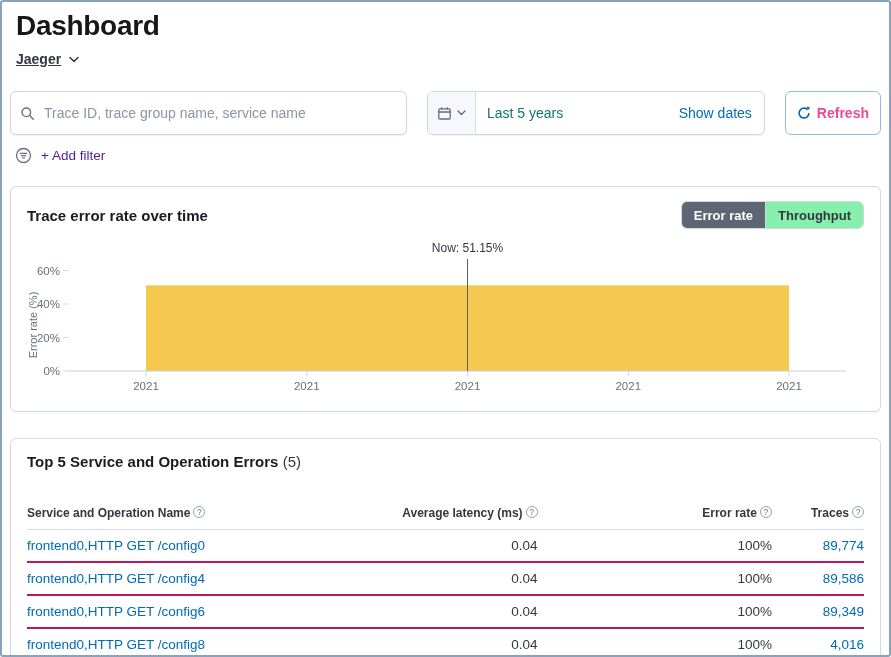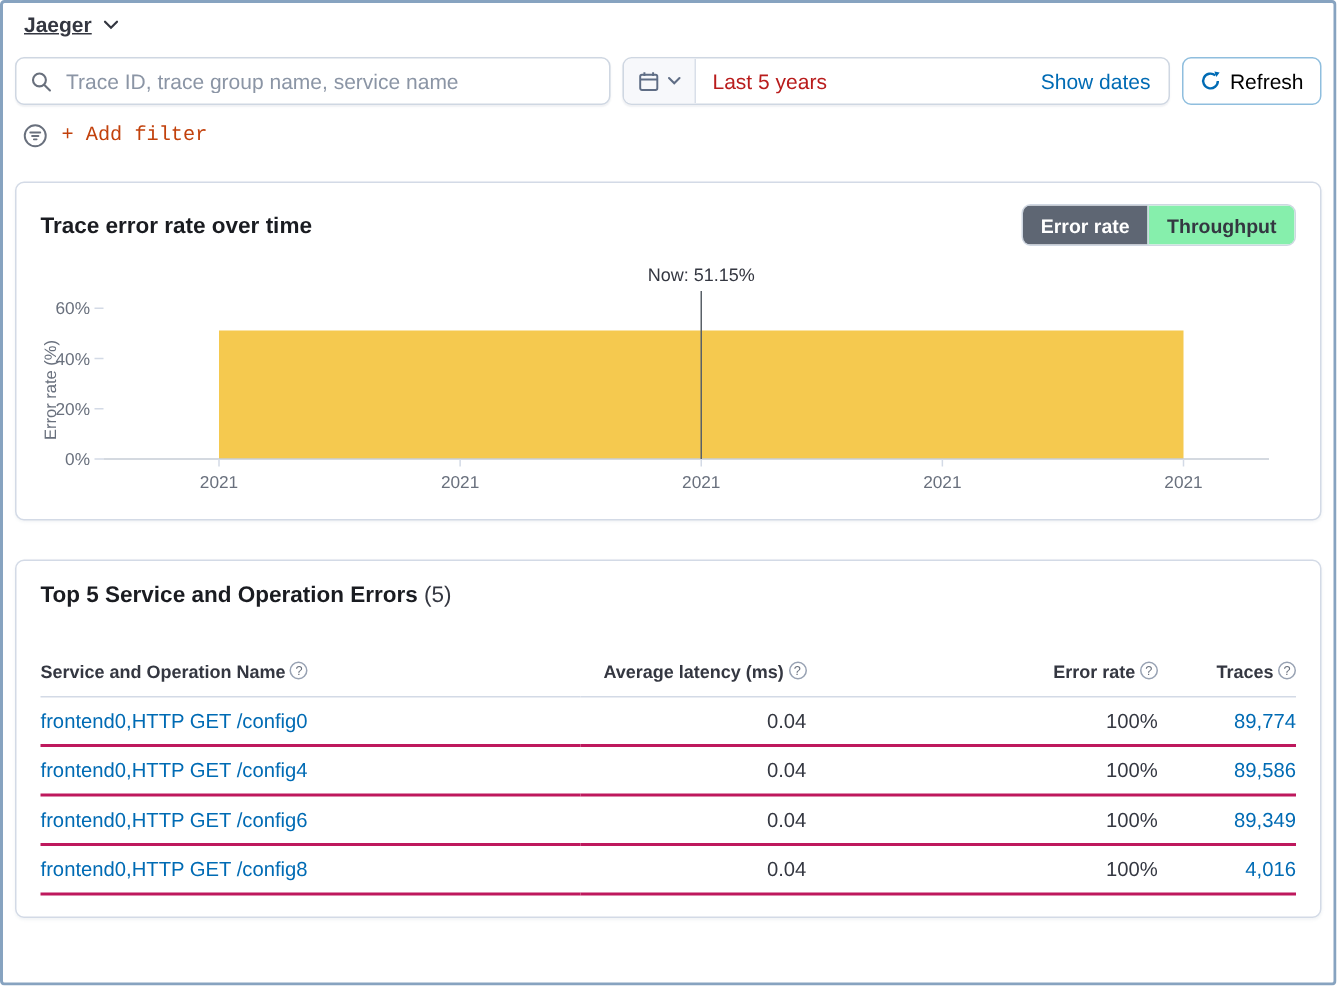--- a/index.html
+++ b/index.html
@@ -8,39 +8,39 @@
     width:891px; height:657px; overflow:hidden; position:relative;
     background:#ffffff;
     font-family:"Liberation Sans", sans-serif;
     color:#343741;
   }
   .frame { position:absolute; inset:0; border:2px solid #87a3c0; border-radius:3px; pointer-events:none; z-index:50; }
   .page { padding:8px 10px; }
 
   
   .page-title { font-size:28px; font-weight:700; color:#16171c; margin:2px 0 8px 6px; letter-spacing:-.3px; }
-  .app-selector { display:inline-flex; align-items:center; gap:8px; margin:0 0 14px 6px; cursor:pointer;text-align:right; }
+  .app-selector { display:inline-flex; align-items:center; gap:8px; margin:0 0 24px 6px; cursor:pointer;text-align:right; }
   .app-selector .lbl { font-size:14px; font-weight:700; text-decoration:underline; color:#343741; }
 
   
-  .controls { display:flex; gap:8px; height:32px; align-items:stretch; }
+  .controls { display:flex; gap:20px; height:44px; align-items:stretch; }
   .search-box { width:397px; display:flex; align-items:center; gap:7px; background:#fff;
     border:1px solid #cfd7e2; border-radius:6px; padding:0 9px; box-shadow:0 1px 1px rgba(152,162,179,.15); }
   .search-box input { border:none; outline:none; flex:1; font-size:14px; color:#343741; font-family:"Liberation Sans",sans-serif; background:transparent; }
   .search-box input::placeholder { color:#8b95a5; }
   .datepicker { flex:1; display:flex; align-items:center; background:#fff; border:1px solid #cfd7e2; border-radius:6px; overflow:hidden; box-shadow:0 1px 1px rgba(152,162,179,.15); }
   .quick-select { display:flex; align-items:center; gap:5px; padding:0 9px; height:100%; border-right:1px solid #d9dfe9; background:#f7f8fb; cursor:pointer; }
-  .date-value { padding:0 11px; font-size:14px; color:#b91c1c; }
+  .date-value { padding:0 11px; font-size:14px; color:#0f766e; }
   .show-dates { margin-left:auto; padding-right:12px; font-size:14px; color:#006BB4; cursor:pointer; white-space:nowrap; }
   .refresh-btn { display:flex; align-items:center; gap:6px; min-width:87px; justify-content:center;
-    border:1px solid #8fbede; border-radius:6px; background:#fff; color:#000000; font-size:14px; font-weight:400; cursor:pointer; padding:0 11px; }
+    border:1px solid #8fbede; border-radius:6px; background:#fff; color:#ec4899; font-size:14px; font-weight:700; cursor:pointer; padding:0 11px; }
 
   
   .filter-row { display:flex; align-items:center; gap:9px; margin:11px 0 0 5px; height:18px; }
-  .add-filter { color:#c2410c; font-size:13.5px; cursor:pointer;font-family:Liberation Mono, monospace; }
+  .add-filter { color:#4c1d95; font-size:13.5px; cursor:pointer; }
 
   
   .panel { border:1px solid #d3dae6; border-radius:6px; background:#fff; padding:14px 16px; box-shadow:0 1px 2px rgba(152,162,179,.12); }
   .panel-error { margin-top:22px; }
   .panel-table { margin-top:26px; }
   .panel-head { display:flex; align-items:center; justify-content:space-between; height:28px; margin-bottom:10px;gap:20px; }
   .panel-title { font-size:15px; font-weight:700; color:#1a1c21; }
   .panel-title .count { font-weight:400; color:#343741; }
 
   
@@ -71,20 +71,21 @@
 
   .icon { display:inline-flex; align-items:center; }
 </style>
 </head>
 <body>
 
 <div class="frame"></div>
 
 <div class="page">
 
+  <h1 class="page-title">Dashboard</h1>
 
   <div class="app-selector">
     <span class="lbl">Jaeger</span>
     <span class="icon">
       <svg width="10" height="7" viewBox="0 0 10 7">
           <path d="M1 1.5 L5 5.5 L9 1.5" fill="none" stroke="#343741" stroke-width="1.5" stroke-linecap="round"></path>
         </svg>
     </span>
   </div>
 

